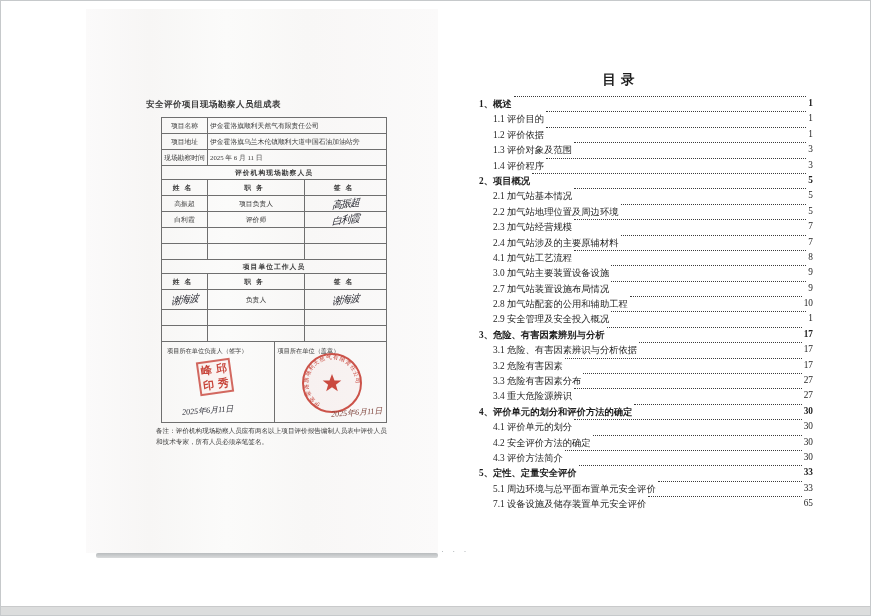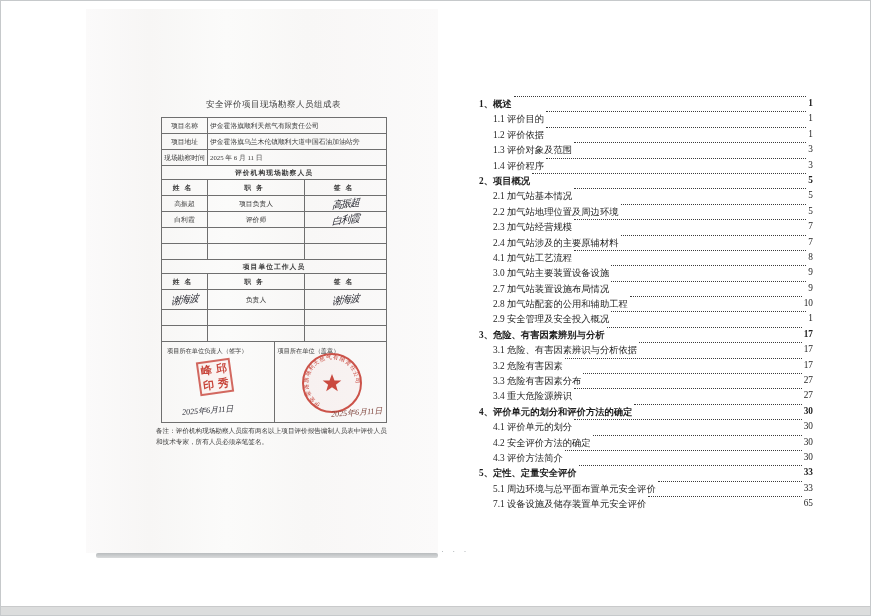--- a/index.html
+++ b/index.html
@@ -9,22 +9,22 @@
     border:1px solid #c6c9cb;overflow:hidden;
     font-family:"Liberation Serif","DejaVu Serif",serif;
   }
   
   .bottom-strip{position:absolute;left:0;bottom:0;width:100%;height:9px;background:#dcdddd;border-top:1px solid #c9cacb;}
   
   .scan-page{
     position:absolute;left:85px;top:8px;width:352px;height:544px;
     background:linear-gradient(90deg,#fbfafa 0%,#f7f6f5 18%,#fbfbfa 40%,#f8f7f6 63%,#fbfafa 100%);
   }
-  .scan-title{position:absolute;left:60px;top:90px;width:255px;text-align:center;
-    font-size:8.5px;font-weight:normal;color:#3c3c3c;letter-spacing:.5px;}
+  .scan-title{position:absolute;left:60px;top:90px;width:255px;
+    font-size:8.5px;font-weight:bold;color:#3c3c3c;letter-spacing:.5px;}
   table.scan-table{position:absolute;left:75px;top:108px;width:225px;border-collapse:collapse;table-layout:fixed;}
   table.scan-table td{border:1px solid #6f6f6f;font-size:6.8px;color:#3a3a3a;padding:0 2px;overflow:hidden;white-space:nowrap;}
   td.lblcell{text-align:center;}
   td.valcell{padding-left:5px;}
   tr.h16 td{height:16px;}
   tr.h14 td{height:14px;}
   tr.merged td{text-align:center;font-weight:bold;letter-spacing:1px;}
   tr.colhdr td{text-align:center;letter-spacing:5px;font-weight:bold;}
   tr.prow td{height:16px;text-align:center;}
   tr.prow.tall td{height:20px;}
@@ -182,20 +182,21 @@
 
     <div class="scan-note">
       <div>备注：评价机构现场勘察人员应有两名以上项目评价报告编制人员表中评价人员</div>
       <div>和技术专家，所有人员必须亲笔签名。</div>
     </div>
   </div>
 
   <div class="page-bottom-edge"></div>
   <div class="page-edge-dots">· · ·</div>
 
+  <div class="toc-title">目录</div>
   <div class="toc-list">
       <div class="toc-row lvl1">
         <span class="toc-label">1、概述</span>
         <span class="toc-dots"></span>
         <span class="toc-page">1</span>
       </div>
       <div class="toc-row lvl2">
         <span class="toc-label">1.1 评价目的</span>
         <span class="toc-dots"></span>
         <span class="toc-page">1</span>

